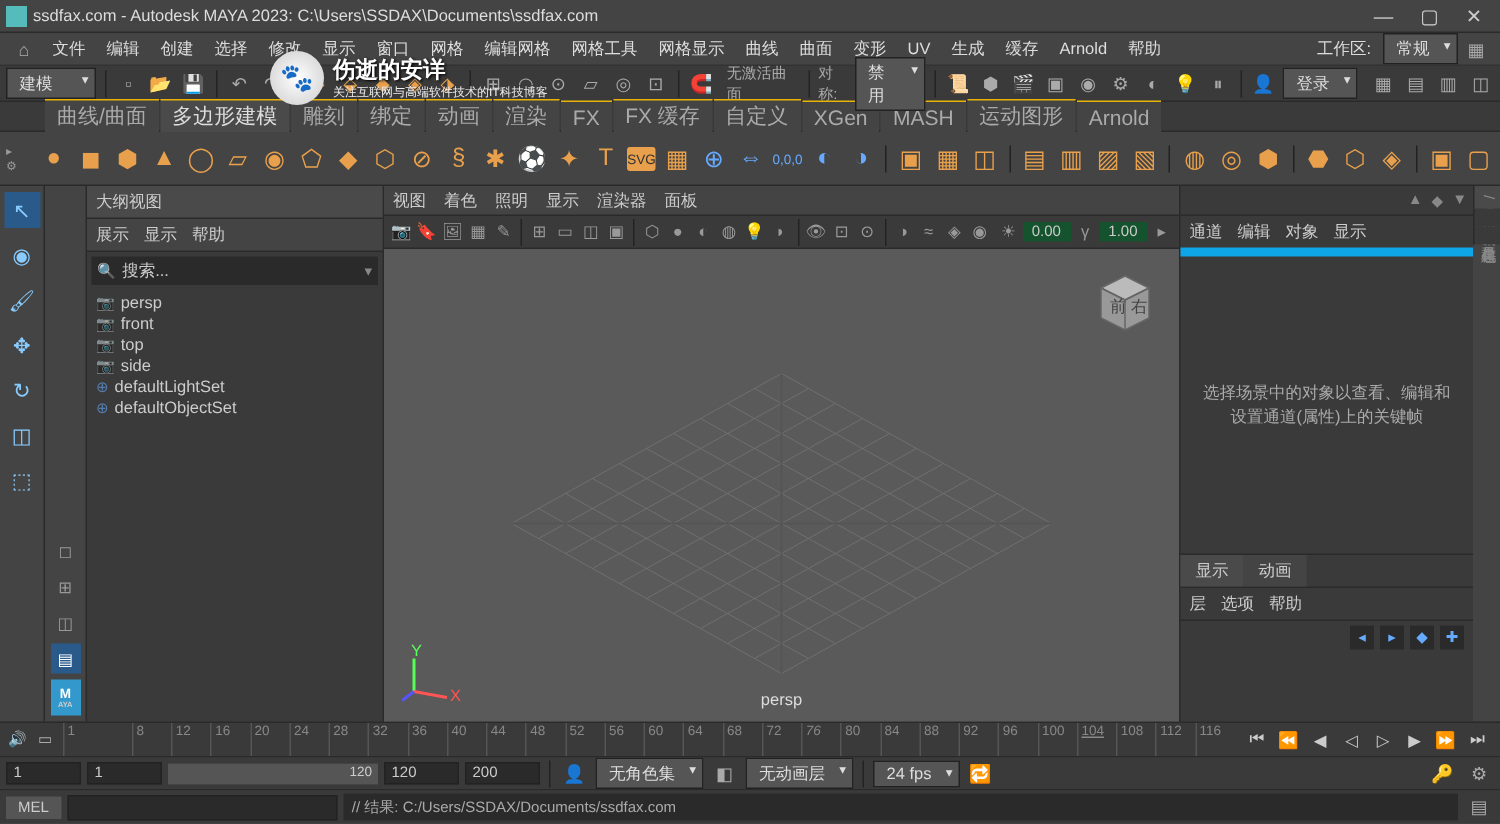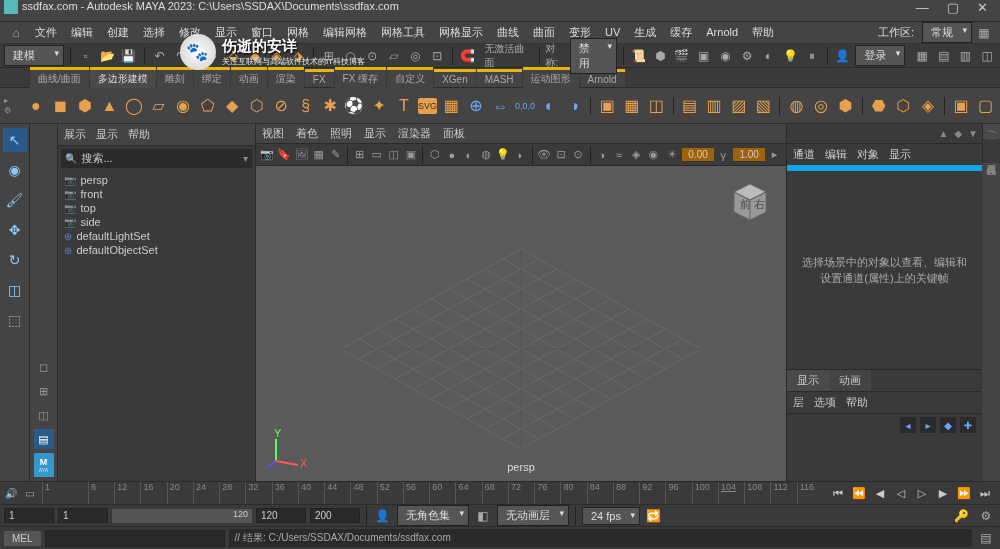--- a/index.html
+++ b/index.html
@@ -1,54 +1,54 @@
 <!DOCTYPE html>
 <html><head>
 <meta charset="utf-8">
 <style>
 *{margin:0;padding:0;box-sizing:border-box;font-family:"Microsoft YaHei",Arial,sans-serif;font-size:11px;color:#ccc;user-select:none}
 body{background:#444;width:1000px;height:549px;overflow:hidden;display:flex;flex-direction:column}
-.titlebar{height:22px;background:#444;display:flex;padding:0 4px;border-bottom:1px solid #2a2a2a}
+.titlebar{height:22px;background:#444;display:flex;align-items:center;padding:0 4px;border-bottom:1px solid #2a2a2a}
 .titlebar .icon{width:14px;height:14px;background:#5bb;margin-right:4px}
 .titlebar .title{flex:1;font-size:11px;color:#ddd}
 .winbtns{display:flex;gap:18px;padding-right:8px}
 .winbtns span{font-size:13px;color:#ccc;cursor:pointer}
 .menubar{height:22px;background:#444;display:flex;align-items:center;padding:0 6px;gap:2px;border-bottom:1px solid #333}
 .menubar .mi{padding:2px 7px;font-size:11px;color:#ddd}
 .menubar .spacer{flex:1}
 .workspace{font-size:11px;color:#ddd;padding:2px 6px}
 .shelfbar{height:24px;background:#3a3a3a;display:flex;align-items:center;padding:0 4px;gap:4px;border-bottom:1px solid #2a2a2a}
 .dropdown{background:#555;padding:2px 18px 2px 8px;border:1px solid #222;font-size:11px;position:relative;color:#ddd}
 .dropdown::after{content:"▾";position:absolute;right:4px;top:2px;font-size:9px}
 .iconbtn{width:20px;height:20px;display:flex;align-items:center;justify-content:center;color:#aaa;font-size:12px}
 .sep{width:1px;height:18px;background:#222;margin:0 2px}
 .orange{color:#e8a04c}
 .shelftabs{height:20px;background:#3a3a3a;display:flex;align-items:center;padding-left:30px;gap:1px;border-bottom:1px solid #2a2a2a}
-.shelftab{padding:2px 8px;background:#444;font-size:10px;color:#aaa;border-top:3px solid #eab308}
+.shelftab{padding:2px 8px;background:#444;font-size:14px;color:#aaa;border-top:1px solid #eab308}
 .shelftab.active{background:#4a4a4a;color:#ddd}
 .shelficons{height:36px;background:#444;display:flex;align-items:center;padding:0 4px;gap:4px;border-bottom:1px solid #2a2a2a}
 .shelfico{width:28px;height:28px;display:flex;align-items:center;justify-content:center;font-size:16px;color:#e8a04c}
 .main{flex:1;display:flex;min-height:0}
 .toolbox{width:30px;background:#444;display:flex;flex-direction:column;align-items:center;padding-top:4px;gap:6px;border-right:1px solid #2a2a2a}
 .toolbox .tool{width:24px;height:24px;display:flex;align-items:center;justify-content:center;font-size:14px;color:#8cf}
 .toolbox .tool.sel{background:#2a5a8a}
 .outliner{width:198px;background:#3a3a3a;display:flex;flex-direction:column;border-right:1px solid #2a2a2a}
 .panel-title{background:#4a4a4a;padding:3px 6px;font-size:11px;border-bottom:1px solid #2a2a2a}
 .panel-menu{background:#444;padding:3px 6px;display:flex;gap:10px;font-size:11px;border-bottom:1px solid #2a2a2a}
 .search{margin:3px;background:#2a2a2a;padding:2px 4px;display:flex;align-items:center;font-size:10px;color:#888}
 .search::before{content:"🔍";margin-right:4px;font-size:10px}
 .tree{flex:1;padding:2px 4px}
 .tree-item{display:flex;align-items:center;padding:1px 2px;font-size:11px;color:#ccc;gap:4px}
 .tree-item::before{content:"📷";font-size:10px;opacity:0.6}
 .tree-item.set::before{content:"⊕";color:#6af}
 .viewport-area{flex:1;display:flex;flex-direction:column;background:#3a3a3a;min-width:0}
 .vp-menus{height:20px;background:#444;display:flex;align-items:center;padding:0 6px;gap:12px;font-size:11px;border-bottom:1px solid #2a2a2a}
 .vp-toolbar{height:22px;background:#3a3a3a;display:flex;align-items:center;padding:0 4px;gap:2px;border-bottom:1px solid #2a2a2a}
 .vp-toolbar .tb{width:18px;height:18px;font-size:11px;color:#999;display:flex;align-items:center;justify-content:center}
-.vp-toolbar .val{background:#a16207;padding:1px 6px;font-size:10px;color:#ccc;min-width:32px;text-align:right}
+.vp-toolbar .val{background:#14532d;padding:1px 6px;font-size:10px;color:#ccc;min-width:32px;}
 .viewport{flex:1;background:#5a5a5a;position:relative;overflow:hidden}
 .grid{position:absolute;left:50%;top:55%;transform:translate(-50%,-50%)}
 .axis{position:absolute;left:12px;bottom:12px;width:40px;height:40px}
 .persp-label{position:absolute;left:50%;bottom:8px;transform:translateX(-50%);font-size:11px;color:#ddd}
 .viewcube{position:absolute;right:12px;top:12px;width:48px;height:48px}
 .channelbox{width:196px;background:#3a3a3a;display:flex;flex-direction:column;border-left:1px solid #2a2a2a}
 .cb-top{height:20px;display:flex;justify-content:flex-end;align-items:center;padding:0 4px;gap:6px;border-bottom:1px solid #2a2a2a}
 .cb-top span{font-size:10px;color:#888}
 .cb-menus{padding:3px 6px;display:flex;gap:10px;font-size:11px;border-bottom:6px solid #0ea5e9}
 .cb-msg{flex:1;display:flex;align-items:center;justify-content:center;text-align:center;padding:0 12px;font-size:11px;color:#aaa;line-height:1.5}
@@ -235,20 +235,21 @@
   </div>
   <div class="ltoolbox">
      <div style="flex:1"></div>
      <div>◻</div>
      <div>⊞</div>
      <div>◫</div>
      <div style="background:#2a5a8a;color:#fff">▤</div>
      <div style="background:#39c;color:#fff;font-weight:bold;font-size:9px;height:24px;flex-direction:column">M<span style="font-size:5px">AYA</span></div>
   </div>
   <div class="outliner">
+    <div class="panel-title">大纲视图</div>
     <div class="panel-menu">
       <span>展示</span>
       <span>显示</span>
       <span>帮助</span>
     </div>
     <div class="search"><span>搜索...</span><span style="flex:1"></span>▾</div>
     <div class="tree" id="tree">
         <div class="tree-item">persp</div>
         <div class="tree-item">front</div>
         <div class="tree-item">top</div>

